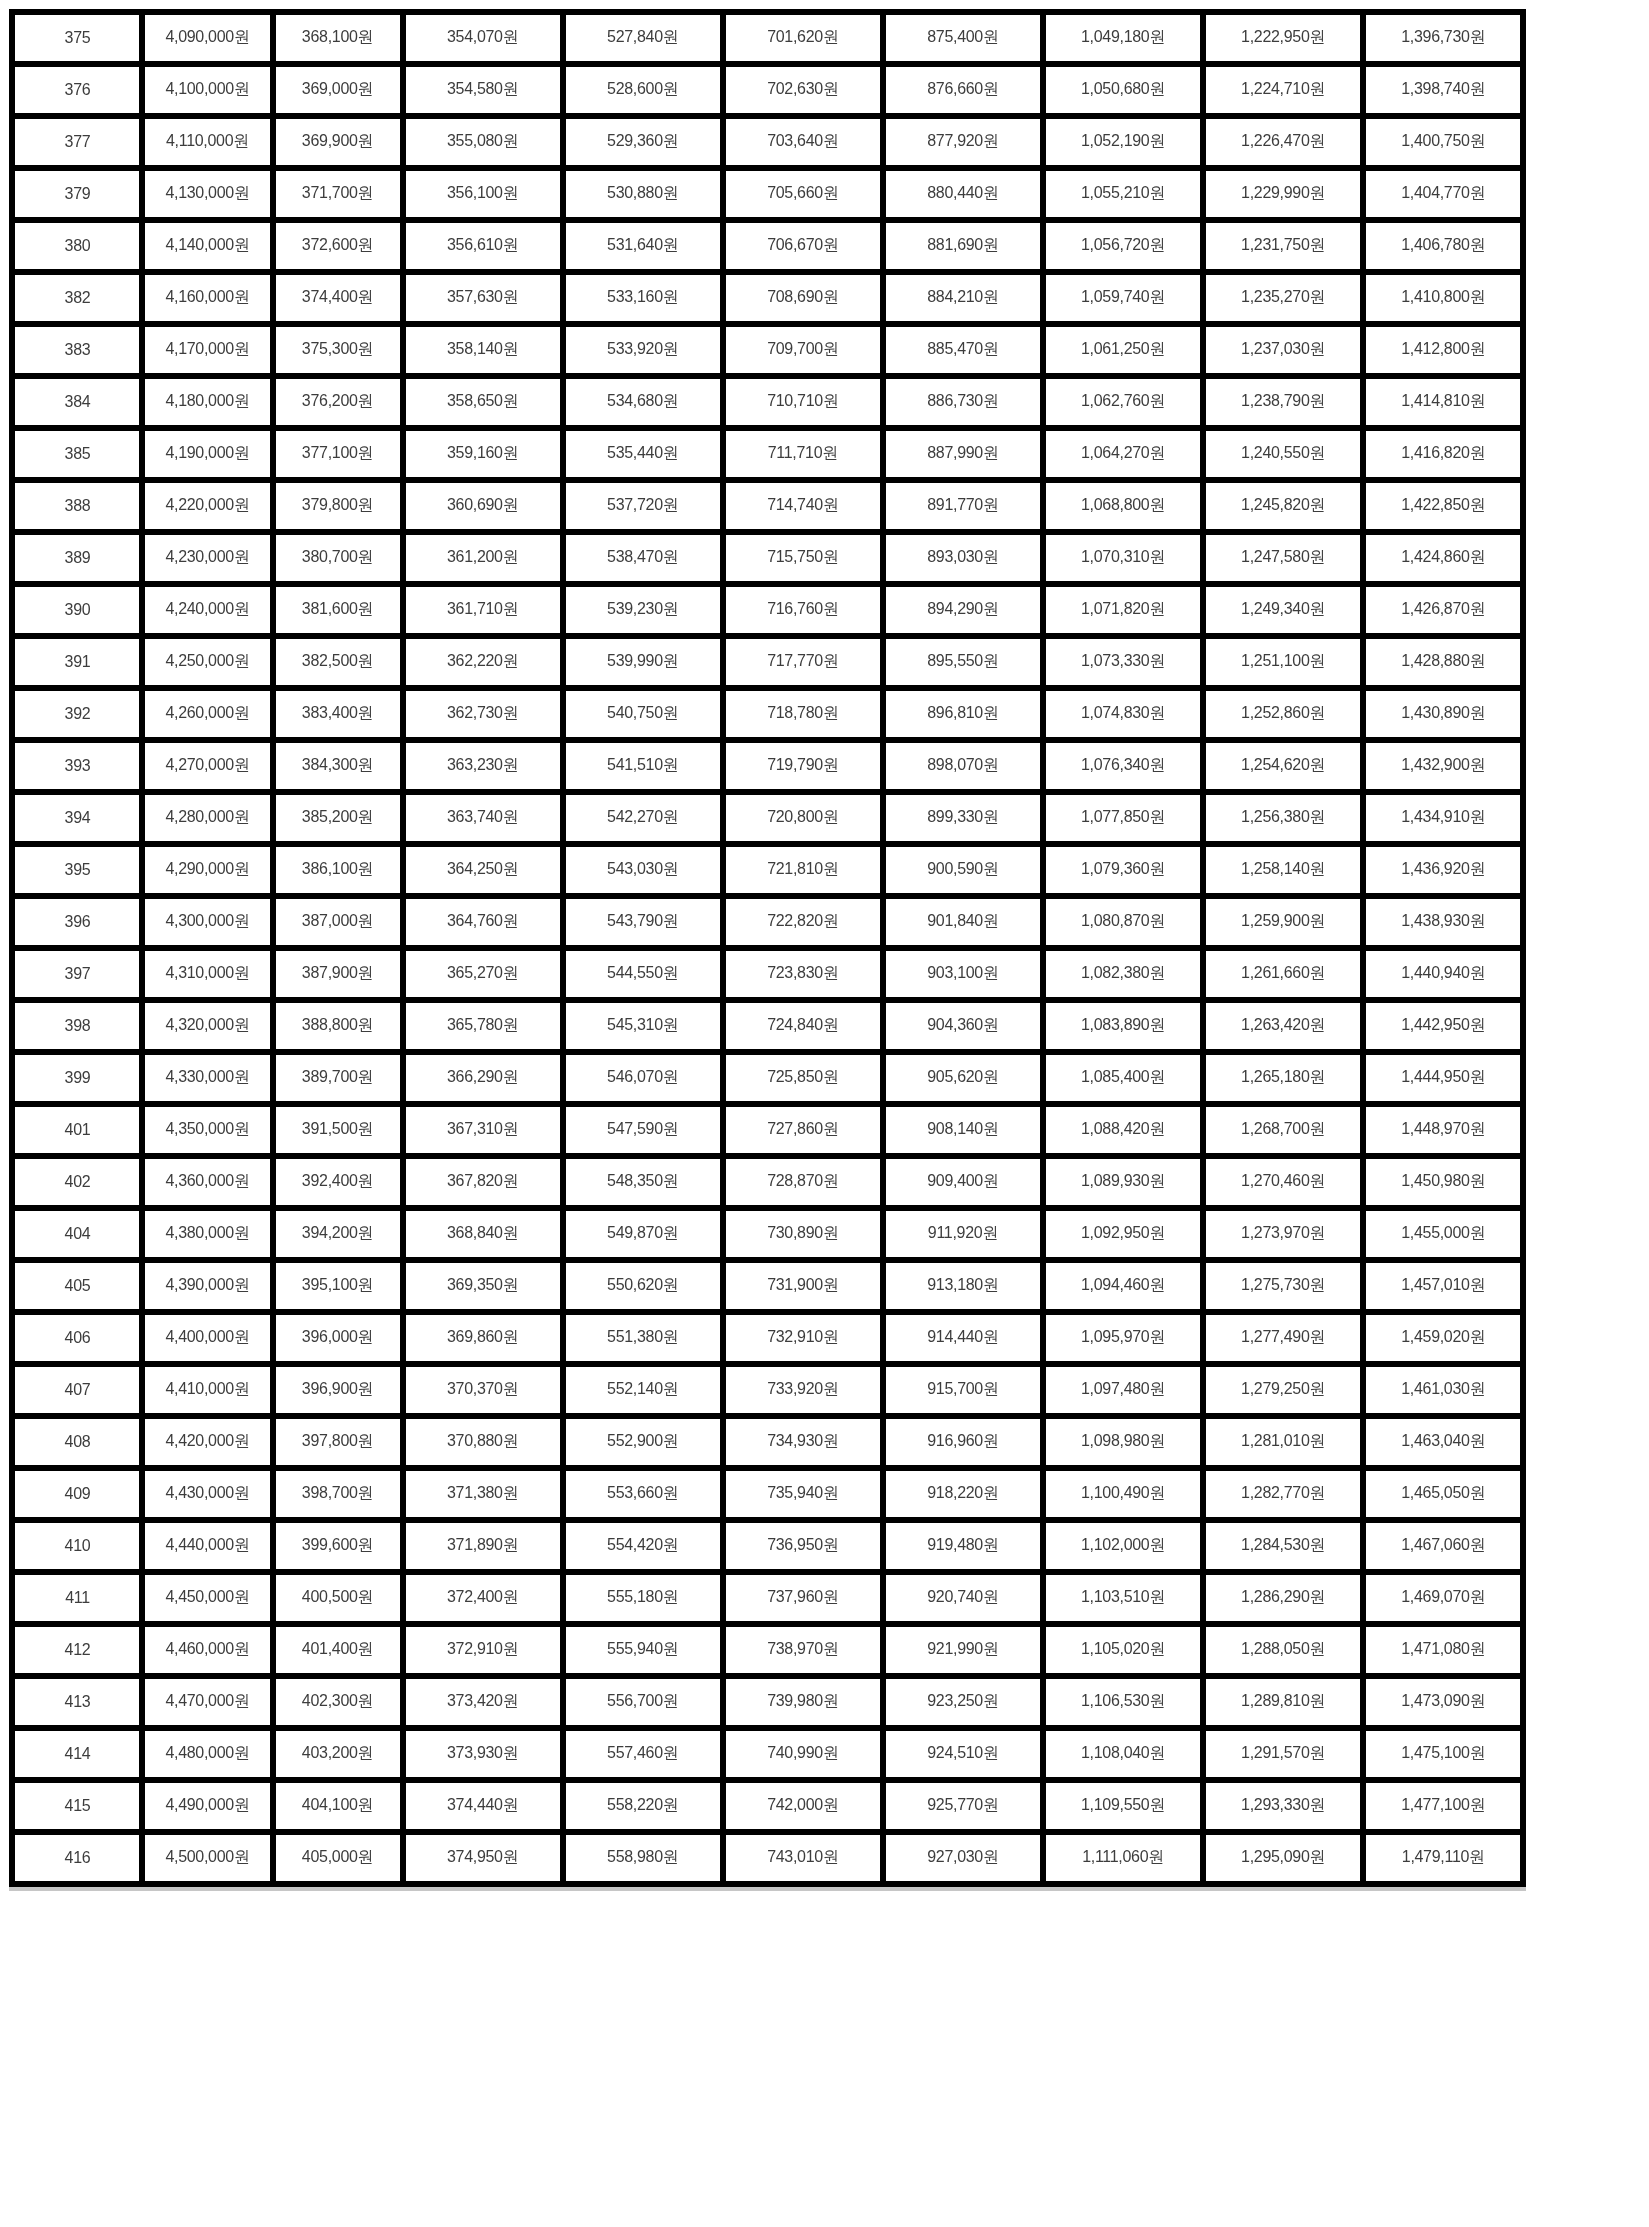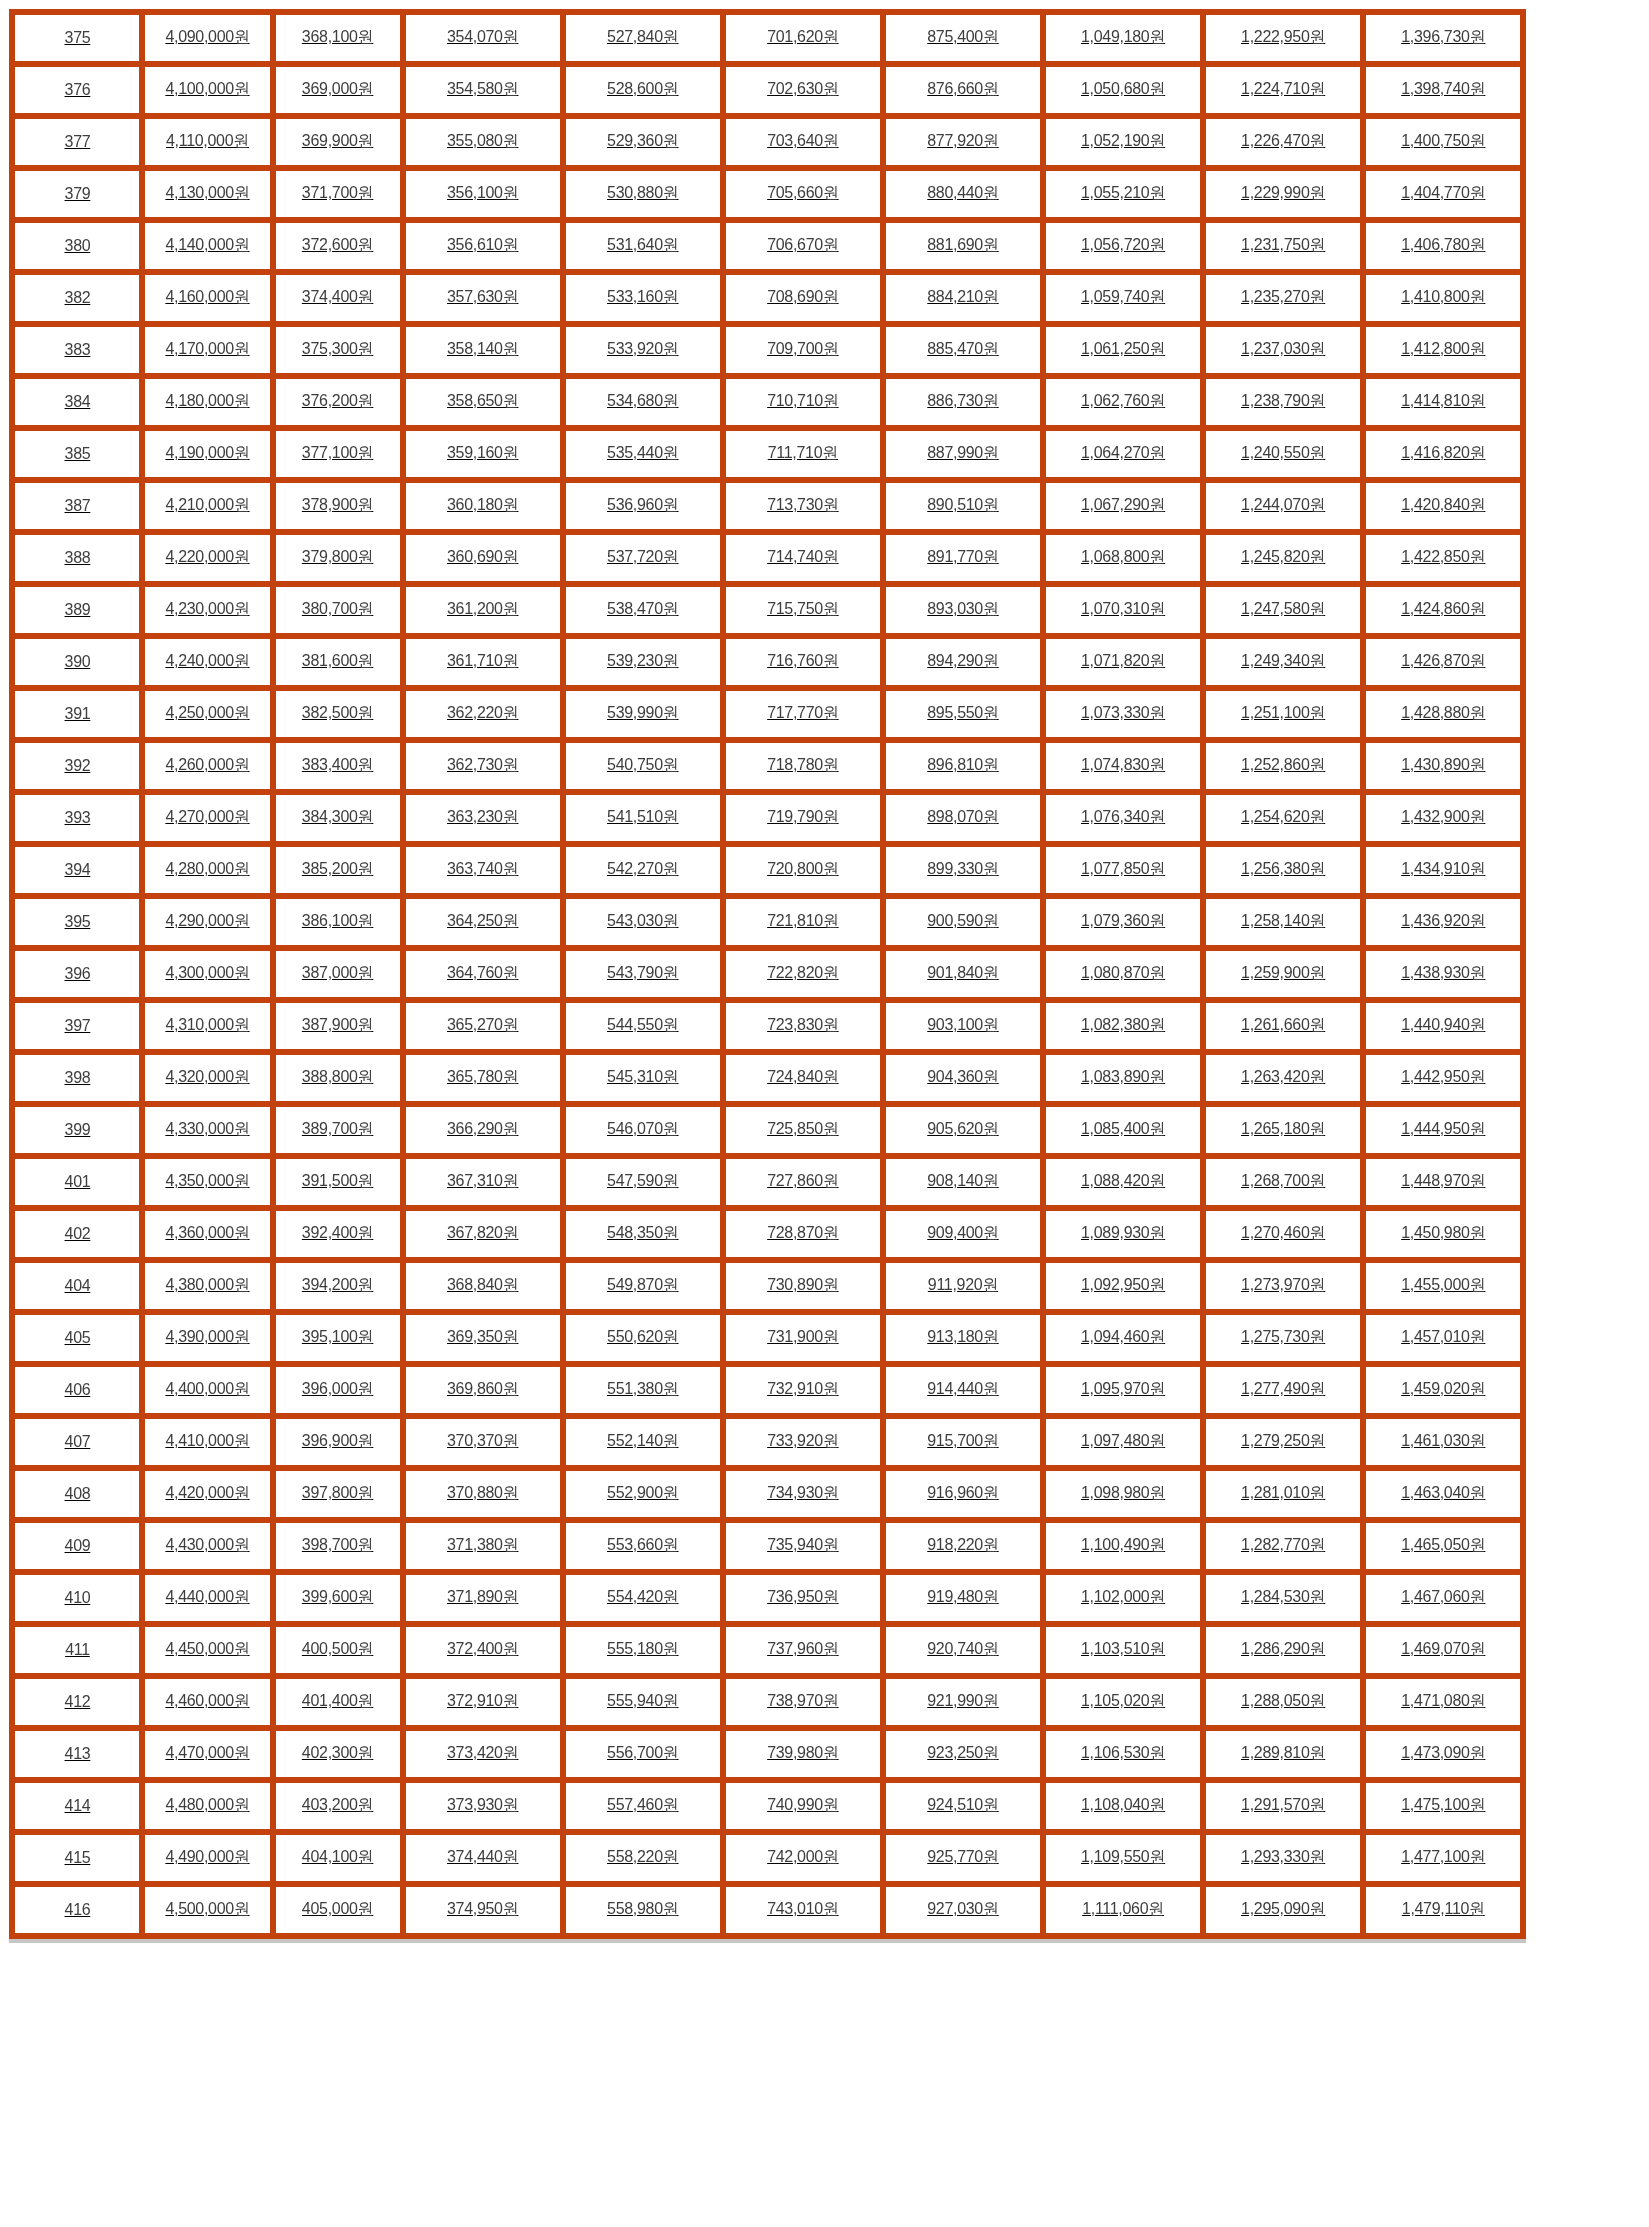--- a/index.html
+++ b/index.html
@@ -9,25 +9,24 @@
   }
   body {
     width: 1650px;
     height: 2227px;
     overflow: hidden;
     font-family: "Liberation Sans", "DejaVu Sans", sans-serif;
   }
   table.money-table {
     border-collapse: separate;
     border-spacing: 6px 6.8px;
-    background: #c2410c;
+    background: #000000;
     table-layout: fixed;
     width: 1517px;
     margin: 8.5px 0 0 9.4px;
-    text-decoration: underline;
   }
   table.money-table td {
     background: #ffffff;
     text-align: center;
     vertical-align: middle;
     height: 46px;
     padding: 0;
     font-size: 16px;
     letter-spacing: -0.3px;
     color: #3d3d3d;
@@ -161,32 +160,20 @@
           <td>377,100원</td>
           <td>359,160원</td>
           <td>535,440원</td>
           <td>711,710원</td>
           <td>887,990원</td>
           <td>1,064,270원</td>
           <td>1,240,550원</td>
           <td>1,416,820원</td>
         </tr>
         <tr>
-          <td>387</td>
-          <td>4,210,000원</td>
-          <td>378,900원</td>
-          <td>360,180원</td>
-          <td>536,960원</td>
-          <td>713,730원</td>
-          <td>890,510원</td>
-          <td>1,067,290원</td>
-          <td>1,244,070원</td>
-          <td>1,420,840원</td>
-        </tr>
-        <tr>
           <td>388</td>
           <td>4,220,000원</td>
           <td>379,800원</td>
           <td>360,690원</td>
           <td>537,720원</td>
           <td>714,740원</td>
           <td>891,770원</td>
           <td>1,068,800원</td>
           <td>1,245,820원</td>
           <td>1,422,850원</td>

